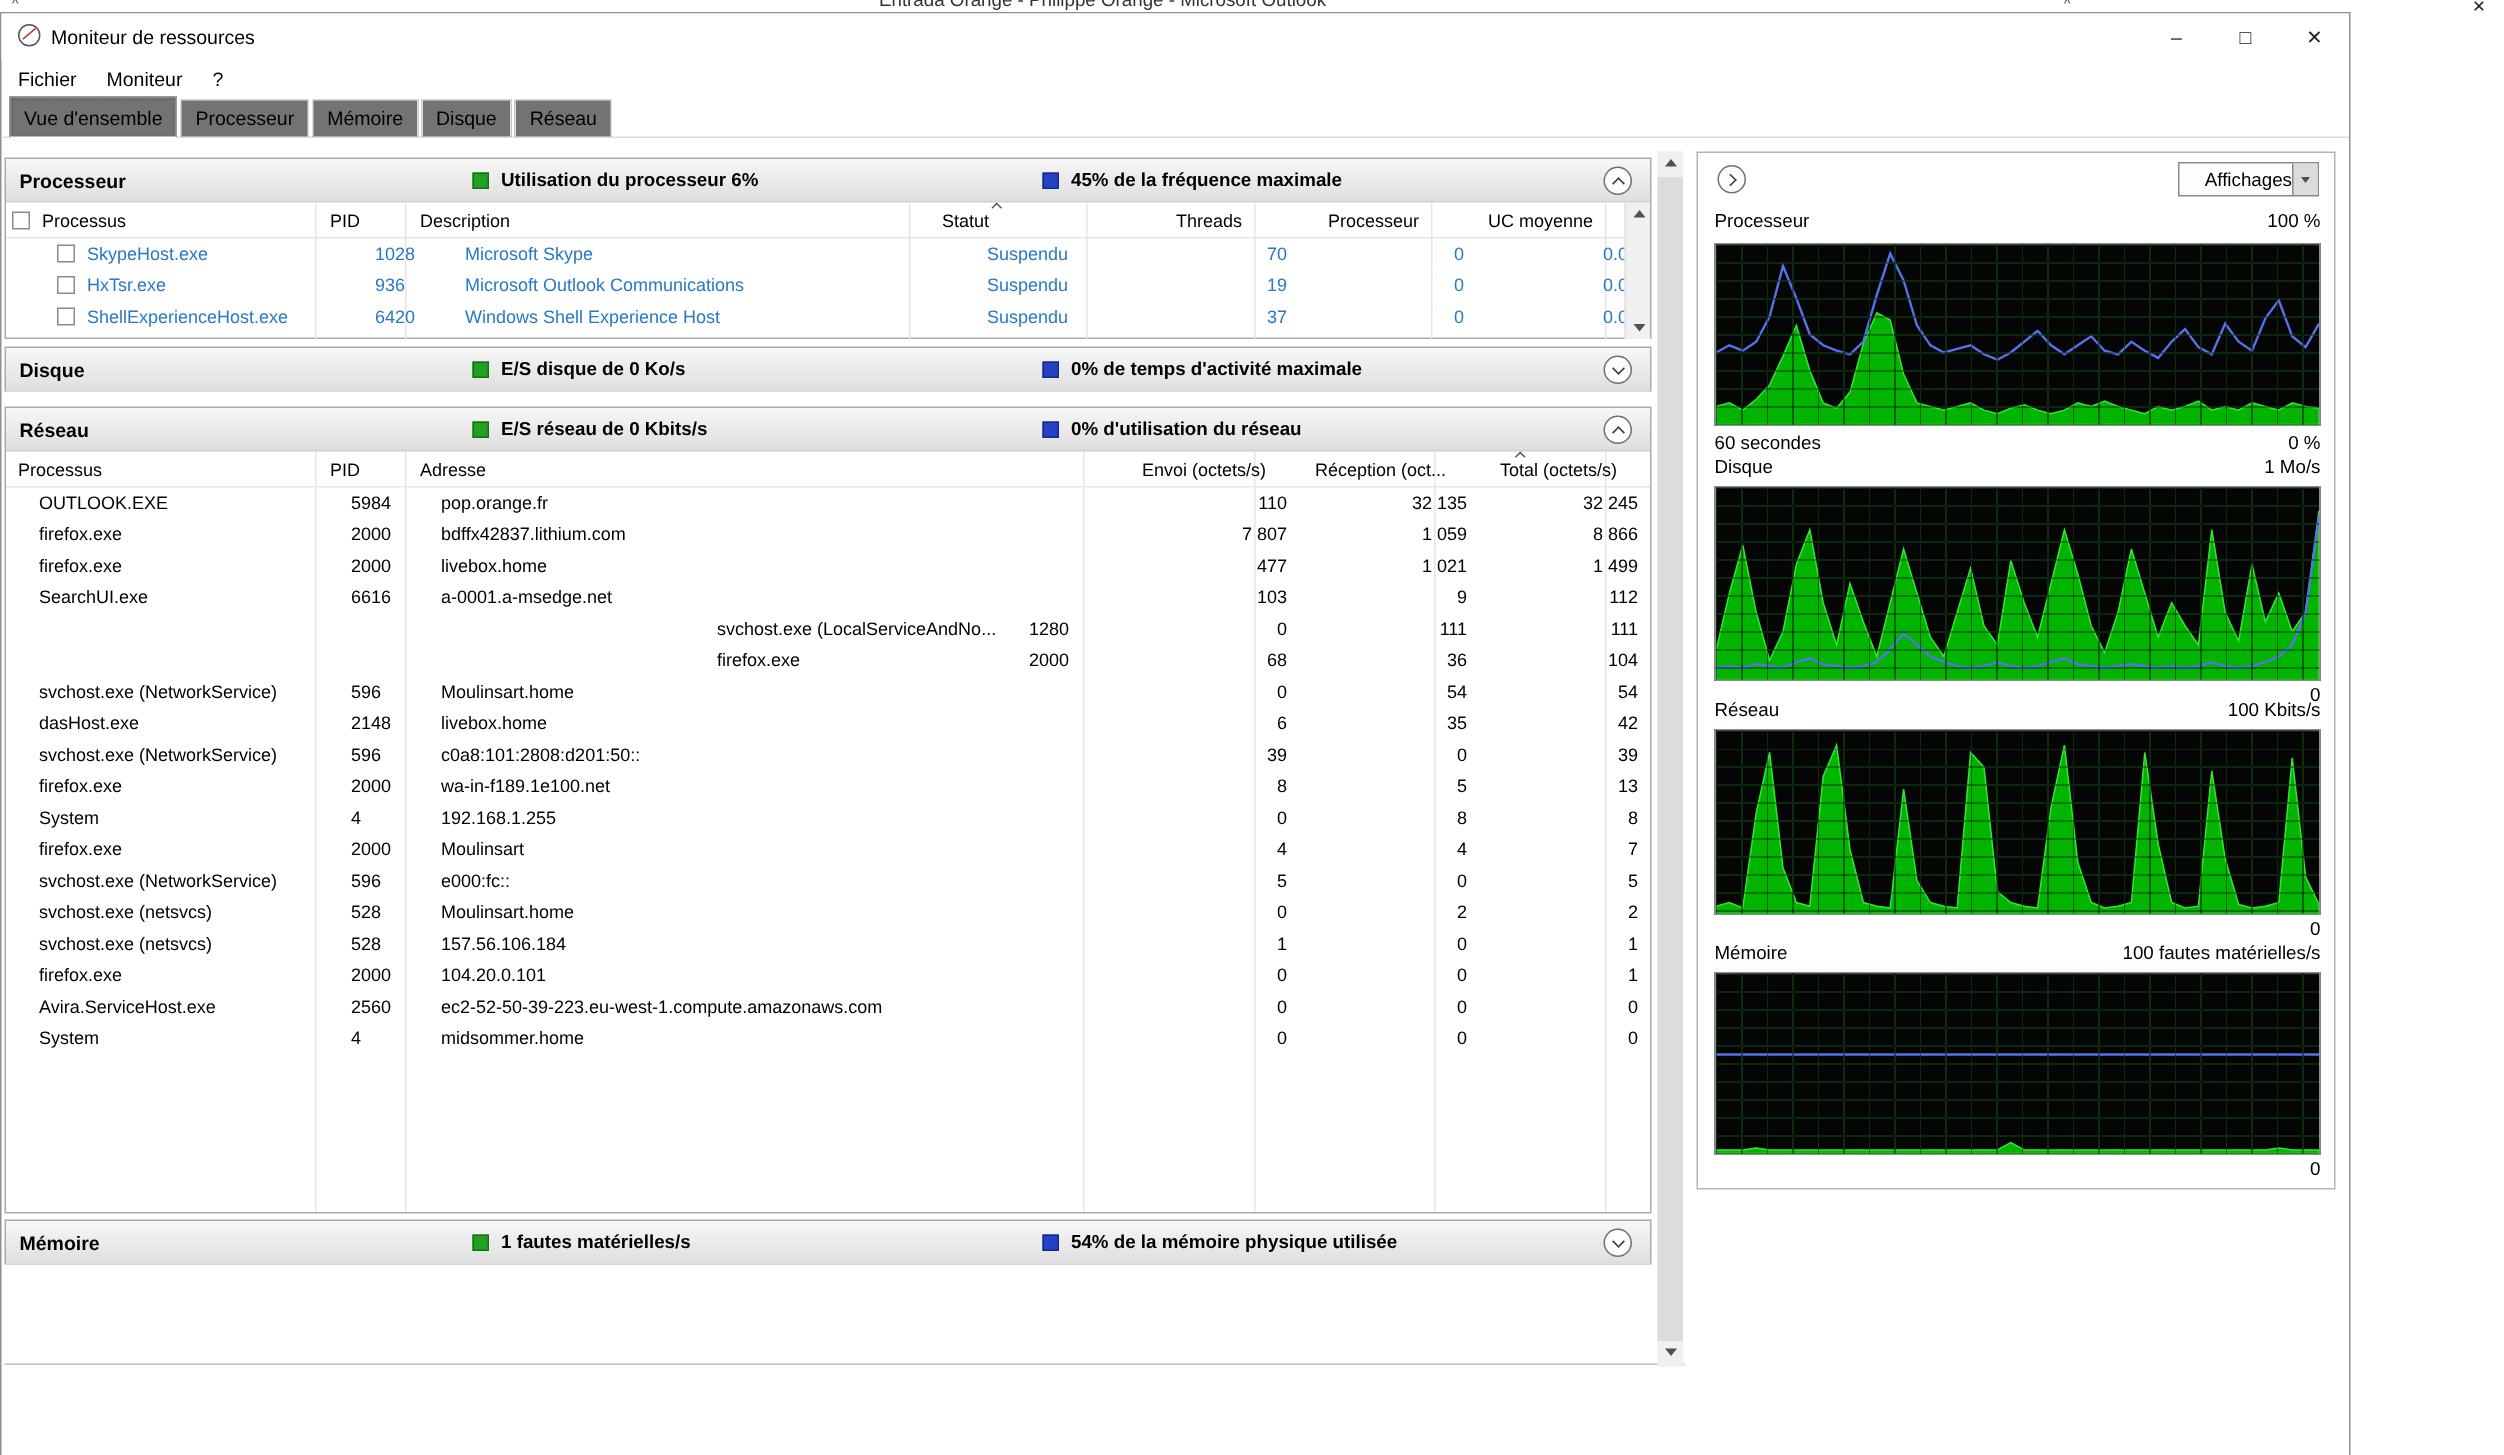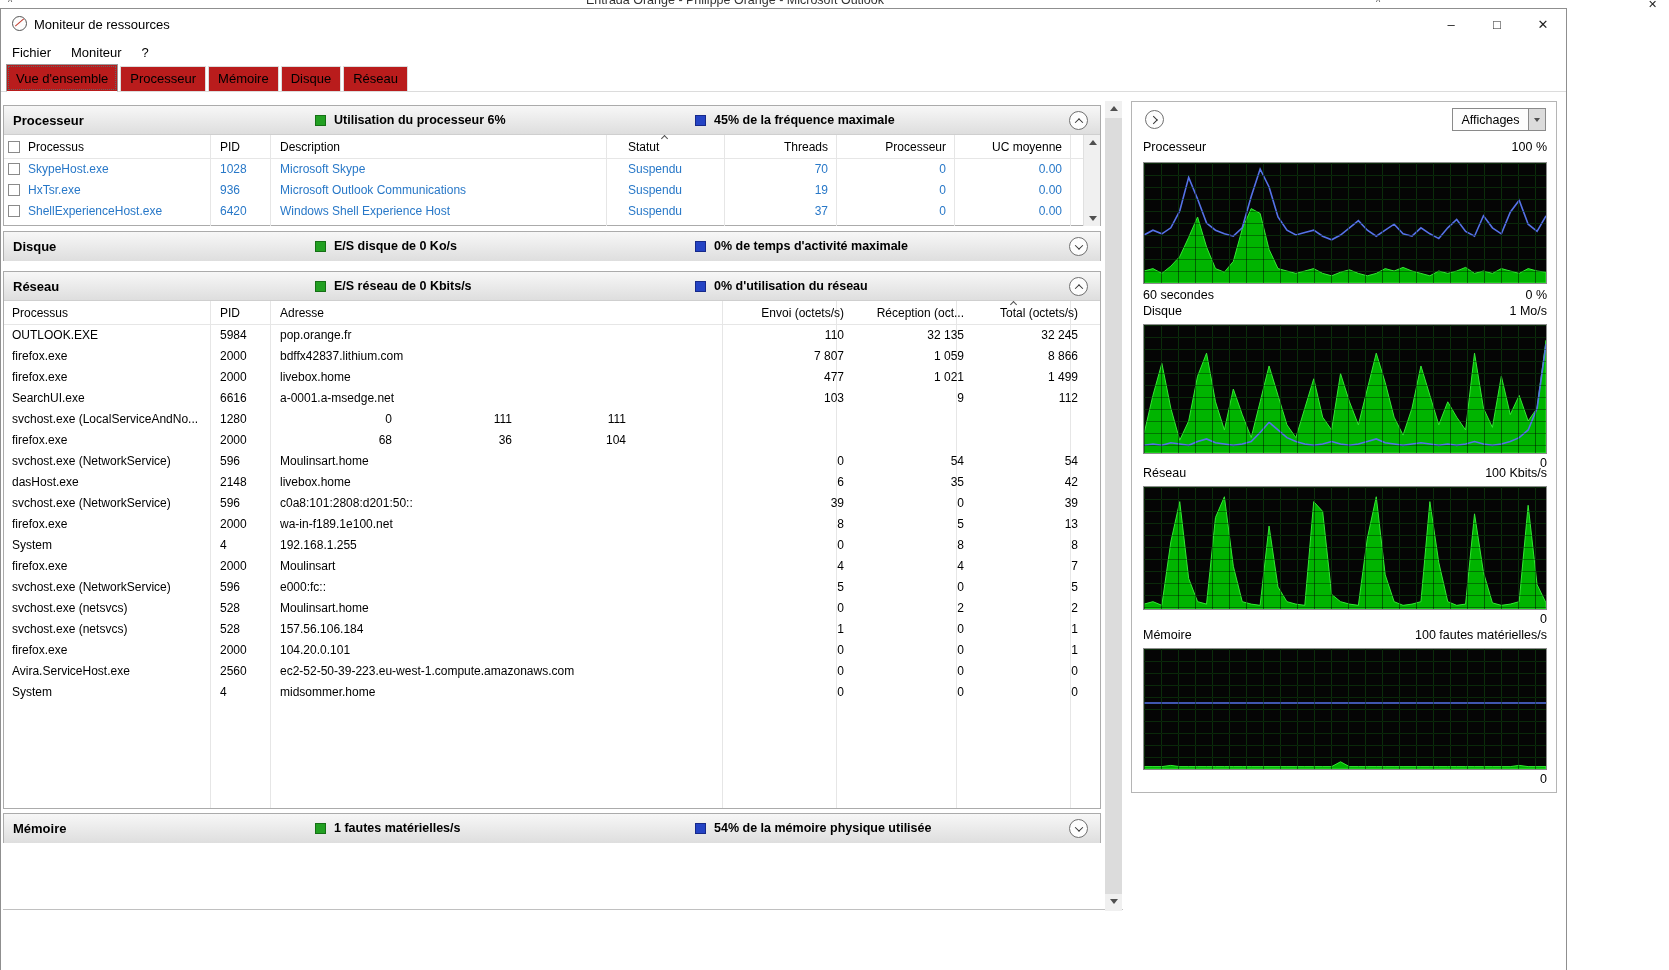--- a/index.html
+++ b/index.html
@@ -24,21 +24,21 @@
   .title-text { position:absolute; left:33px; top:8px; font-size:13px; }
   .win-controls { position:absolute; right:0; top:0; display:flex; height:30px; }
   .wc { width:46px; height:30px; display:flex; align-items:center; justify-content:center;
     font-size:13px; color:#222; }
 
   .menubar { display:flex; height:24px; align-items:center; padding-left:1px; font-size:13px; }
   .menu-item { padding:3px 10px; }
 
   .tabbar { position:relative; height:28px; display:flex; align-items:flex-end; padding-left:5px;
     border-bottom:1px solid #dcdcdc; }
-  .tab { position:relative; padding:4px 9px 5px 9px; font-size:13px; background:#b91c1c;
+  .tab { position:relative; padding:4px 9px 5px 9px; font-size:13px; background:#737373;
     border:1px solid #dcdcdc; border-bottom:none; margin-right:2px; white-space:nowrap; }
   .tab.active { border:1px solid #9a9a9a; border-bottom:1px solid #fff; margin-bottom:-1px;
     padding-top:6px; outline:1px dotted #666; outline-offset:-3px; z-index:2; }
 
   .content { position:absolute; left:0; top:84px; right:0; bottom:0; }
 
   
   .left-col { position:absolute; left:2px; top:0; width:1098px; }
   .section { position:absolute; left:0; width:1098px; border:1px solid #ababab; background:#fff; }
   .sec-header { position:relative; height:29px; background:linear-gradient(#f7f7f7,#dedede);
@@ -56,21 +56,21 @@
   .chev { width:6px; height:6px; border-left:1.6px solid #333; border-top:1.6px solid #333; }
   .chev.up { transform:rotate(45deg) translate(1px,1px); }
   .chev.down { transform:rotate(225deg) translate(1px,1px); }
 
   
   .tbl { position:relative; overflow:hidden; }
   .colsep { position:absolute; top:0; bottom:0; width:0; border-left:1px solid #e6e6e6; }
   .thead { display:flex; align-items:center; border-bottom:1px solid #e6e6e6; position:relative; }
   .cpu-thead { height:24px; }
   .net-thead { height:24px; }
-  .trow { display:flex; height:21px; line-height:21px; position:relative; }
+  .trow { display:flex; height:21px; line-height:21px; position:relative;justify-content:flex-end; }
   .cell { padding:0 8px; white-space:nowrap; overflow:hidden; }
   .th { font-size:12px; }
   .num { text-align:right; }
   .c-name{width:206px; padding-left:4px;} .c-pid{width:60px; padding-left:10px;} .c-desc{width:336px; padding-left:10px;}
   .c-status{width:118px; padding-left:22px;} .c-threads{width:112px;} .c-proc{width:118px;} .c-uc{width:116px;}
   .n-name{width:206px; padding-left:8px;} .n-pid{width:60px; padding-left:10px;} .n-addr{width:452px; padding-left:10px;}
   .n-send{width:114px;margin-left:16px;} .n-recv{width:120px;} .n-total{width:114px;}
   .cpu-row, .cpu-row .cell { color:#2878c8; }
   .cb { display:inline-block; width:12px; height:12px; border:1px solid #8a8a8a; background:#fff;
     vertical-align:-2px; margin-right:8px; }
@@ -96,21 +96,21 @@
   .bottom-line { position:absolute; left:2px; top:816px; width:1120px; border-top:1px solid #c0c0c0; }
 
   
   .right-col { position:absolute; left:1130px; top:8px; width:426px; height:692px;
     border:1px solid #b5b5b5; background:#fff; }
   .nav-btn { position:absolute; left:13px; top:8px; width:19px; height:19px; border:1px solid #707070;
     border-radius:50%; background:#fdfdfd; display:flex; align-items:center; justify-content:center; }
   .chev.right { transform:rotate(135deg) translate(1px,1px); }
   .views-btn { position:absolute; right:10px; top:6px; width:94px; height:23px; border:1px solid #8a8a8a;
     background:#fdfdfd; display:flex; align-items:center; }
-  .views-label { flex:1; text-align:center; font-size:12.5px; }
+  .views-label { flex:1; text-align:right; font-size:12.5px; }
   .views-arrow { width:17px; height:100%; background:#dcdcdc; border-left:1px solid #8a8a8a;
     display:flex; align-items:center; justify-content:center; }
   .tri-down.small { border-left-width:3.5px; border-right-width:3.5px; border-top-width:4.5px; margin:0; }
 
   .chart-labels { position:absolute; left:11px; width:404px; display:flex; justify-content:space-between;
     font-size:12.5px; }
   .chart-sub { position:absolute; left:11px; width:404px; display:flex; justify-content:space-between;
     font-size:12.5px; }
   .chart-sub .spacer { flex:1; }
   .chart { position:absolute; left:11px; width:404px; background:#050505; border:1px solid #8c8c8c;

